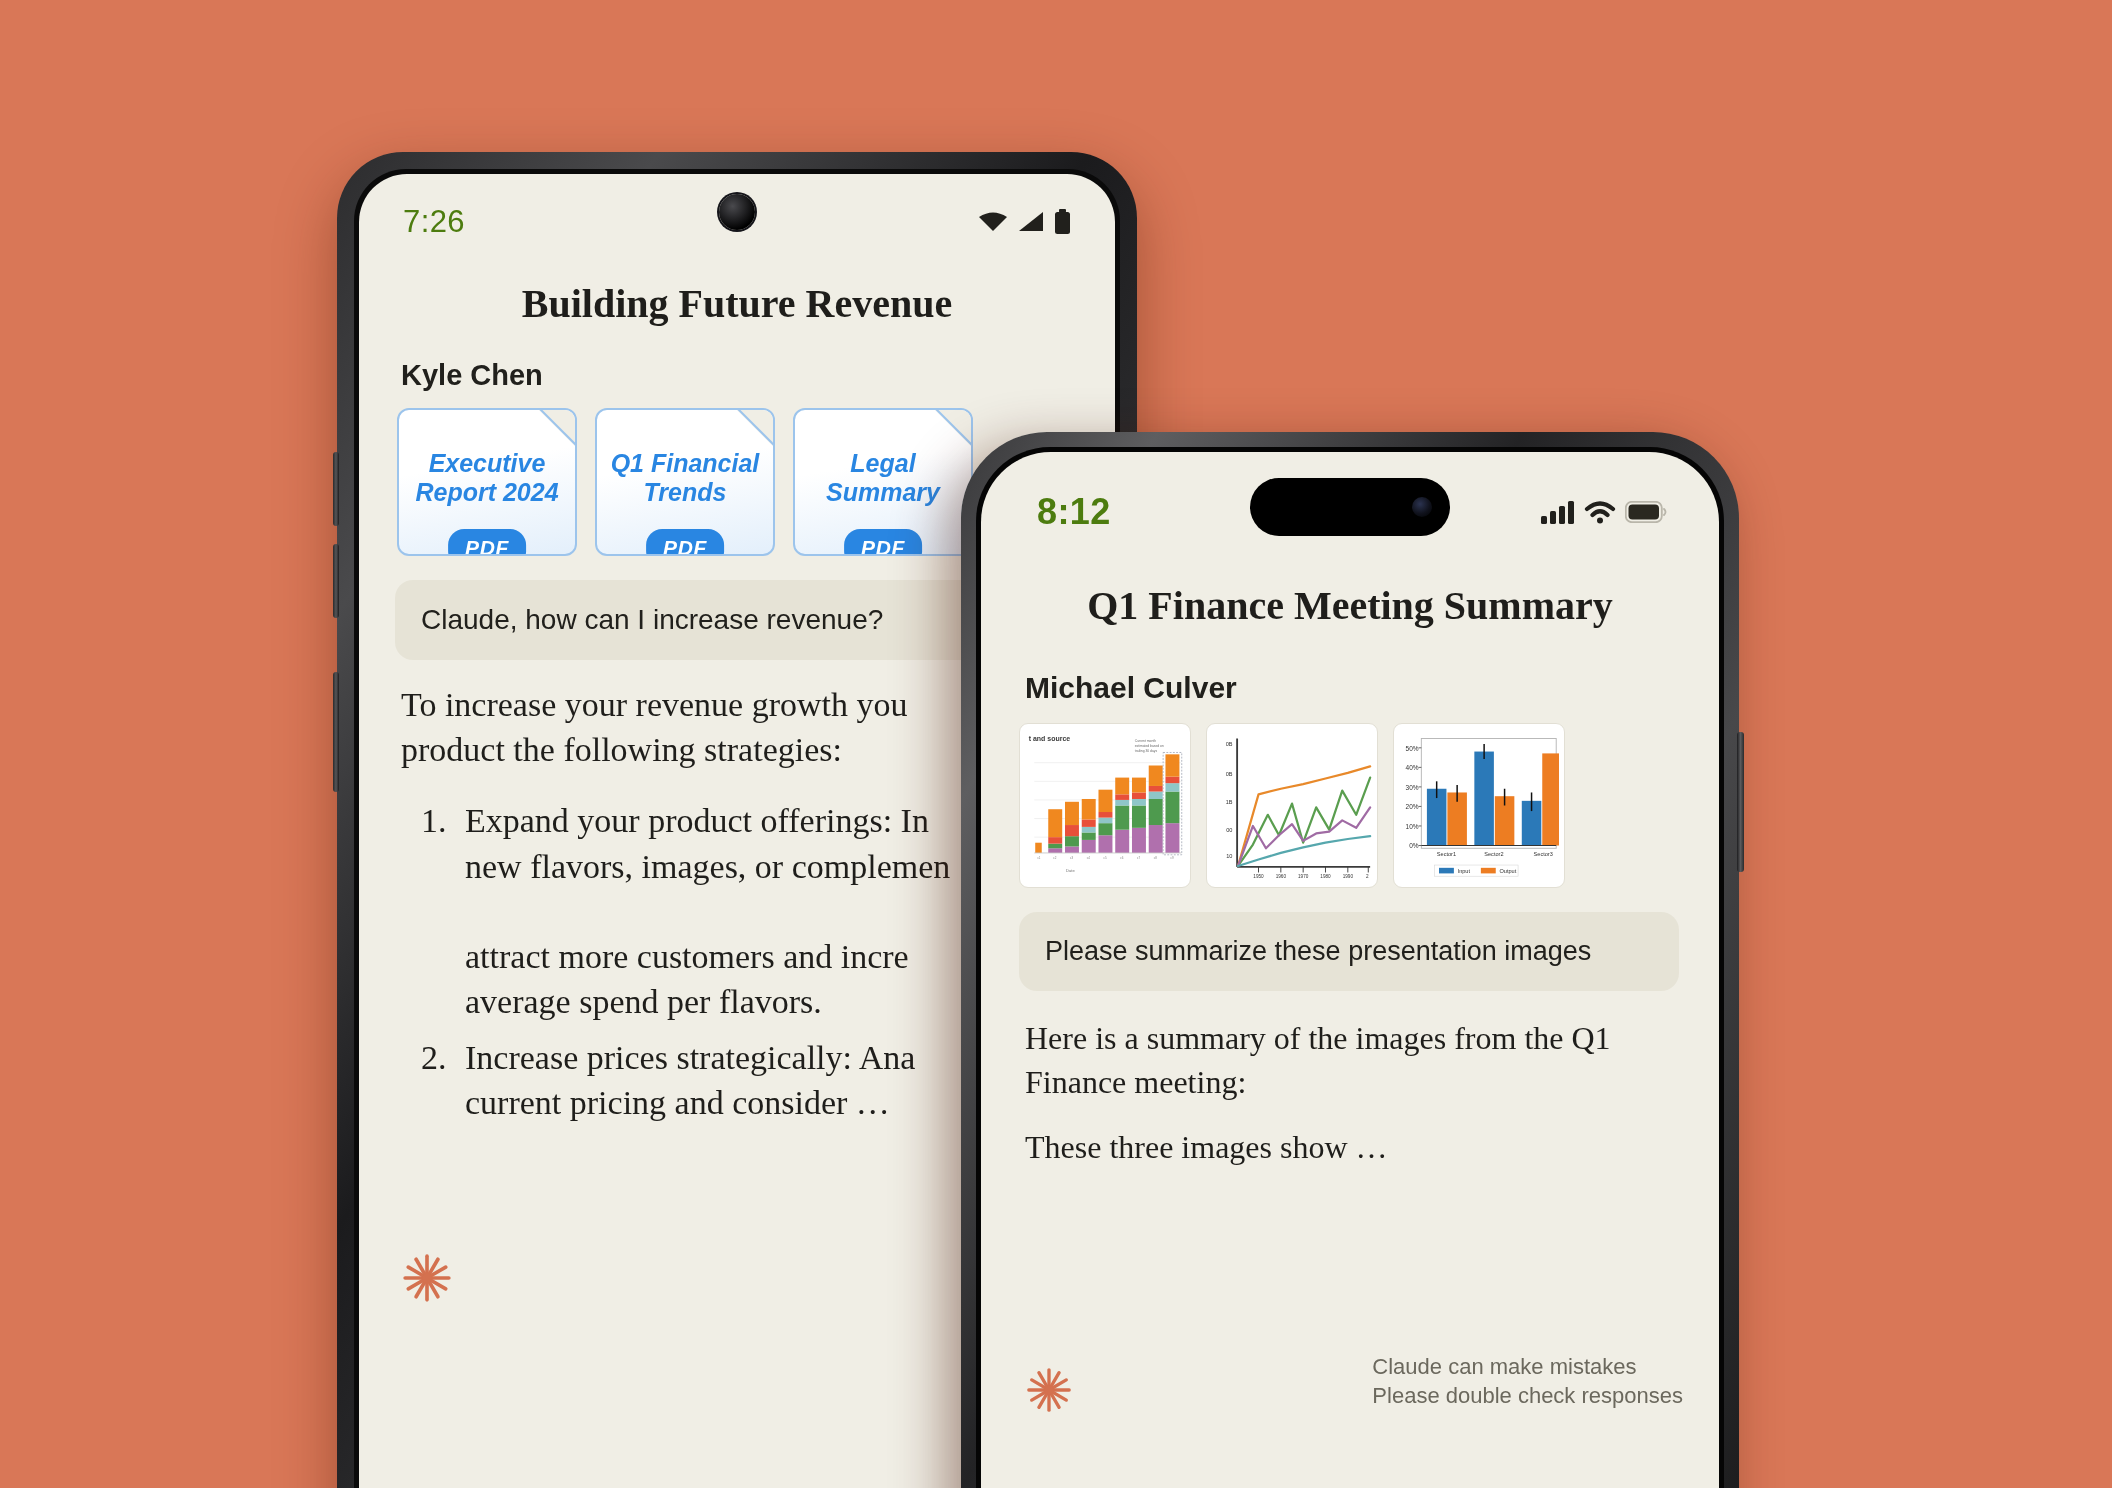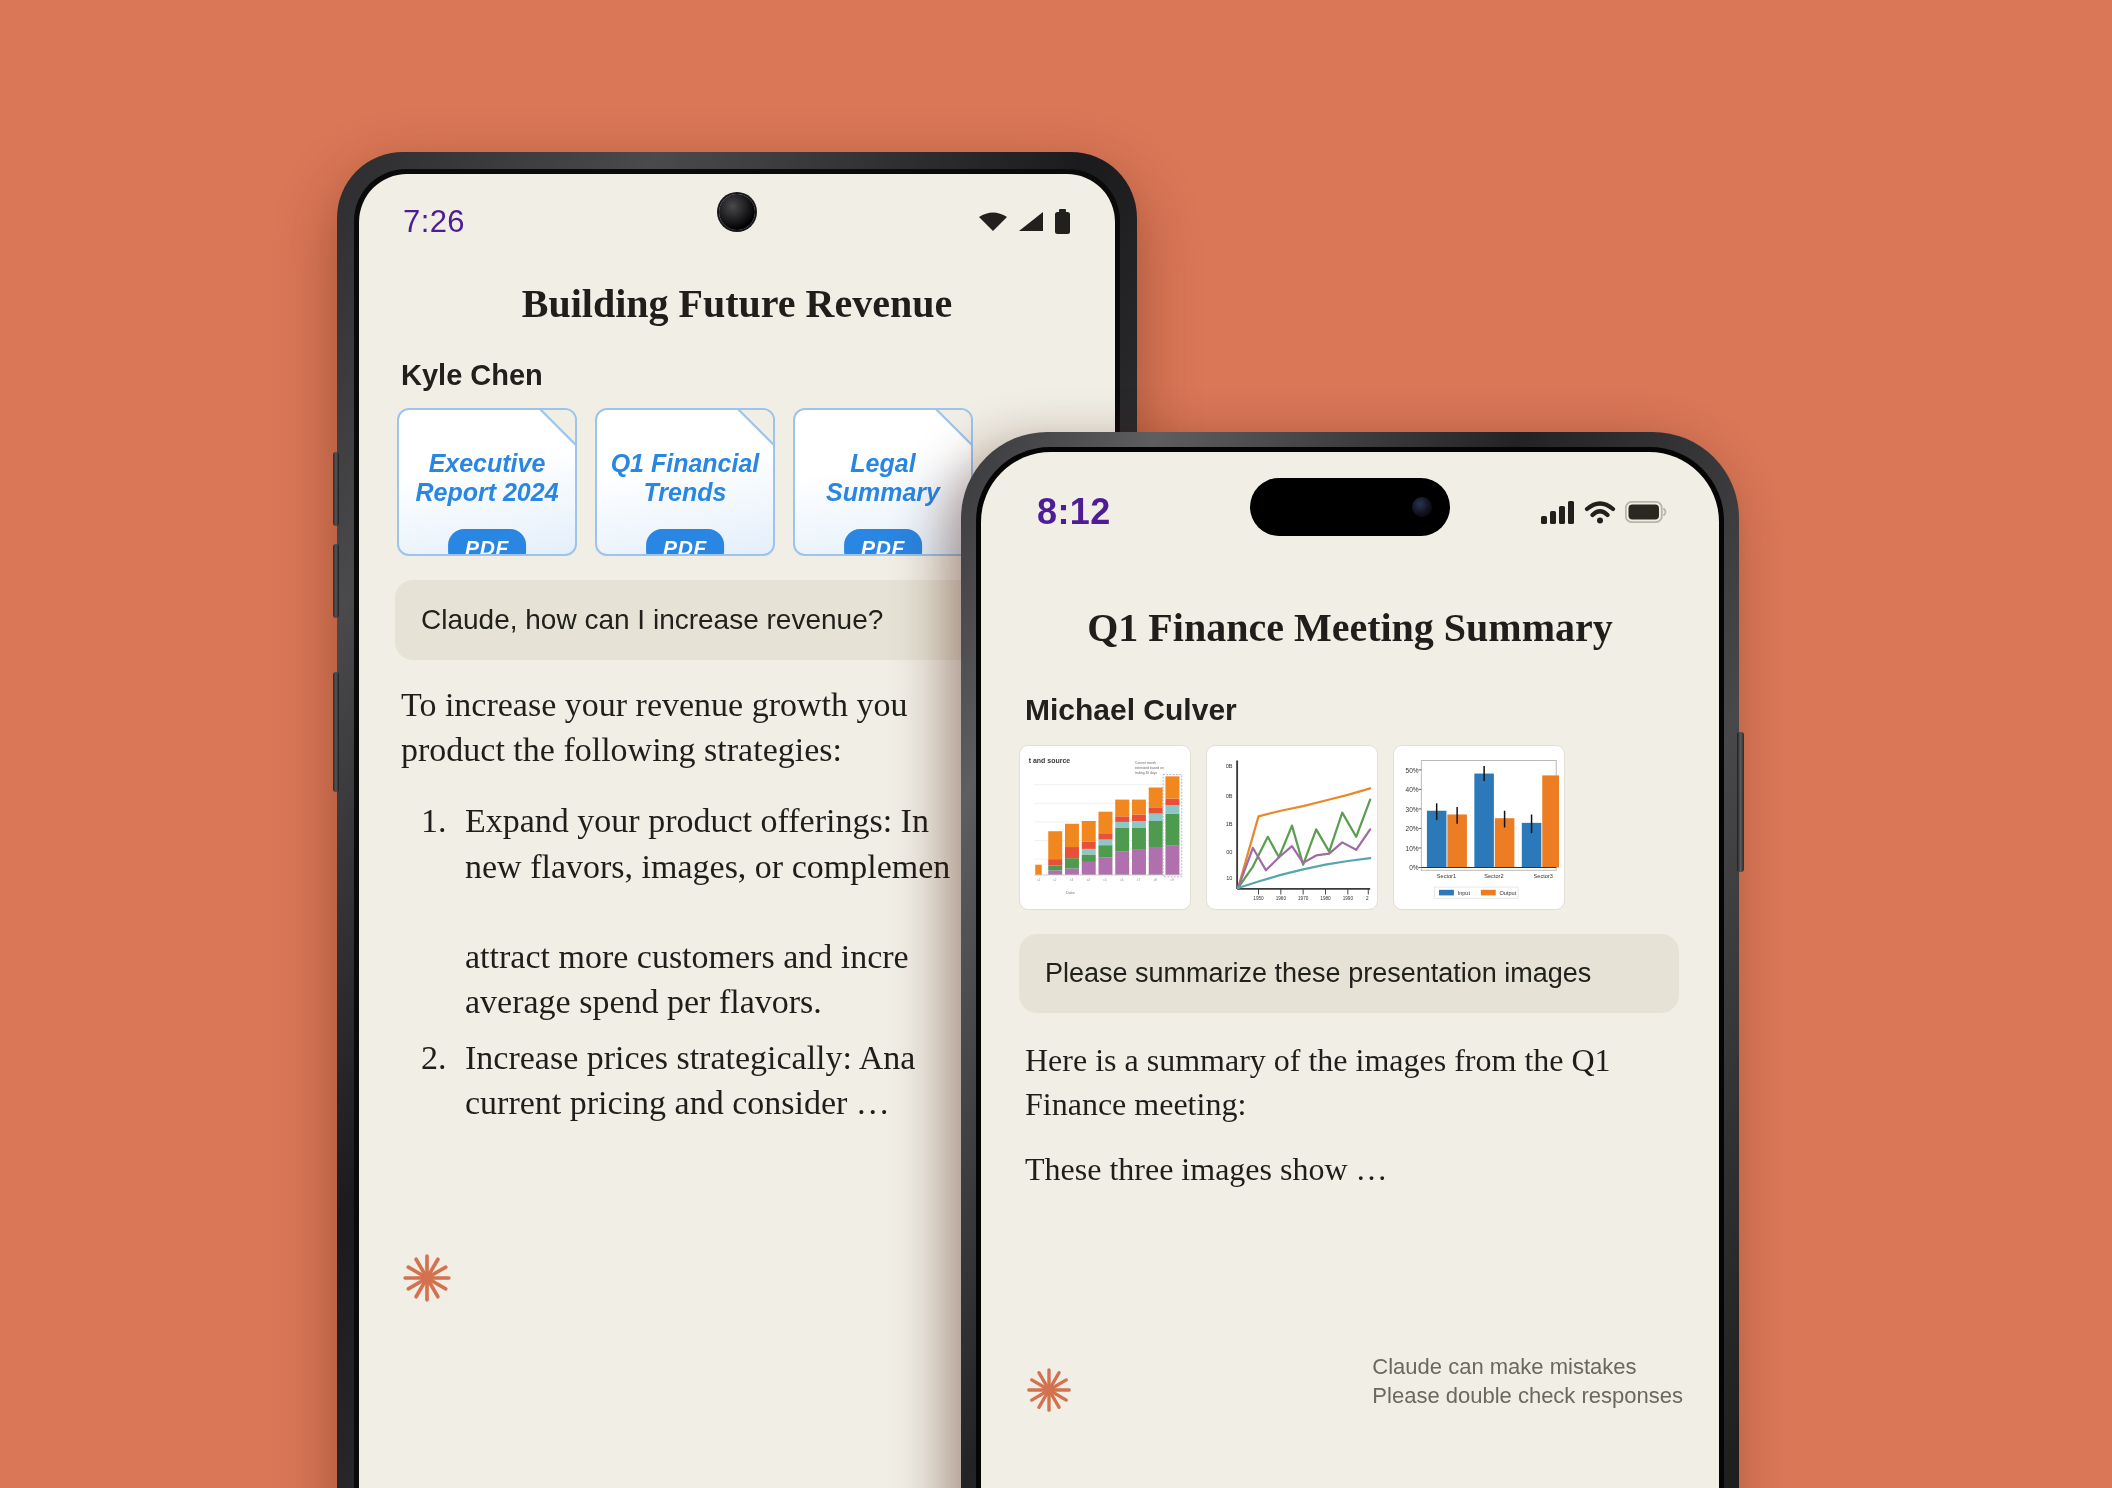--- a/index.html
+++ b/index.html
@@ -69,21 +69,21 @@
                   background: linear-gradient(270deg,#2a2a2c,#5a5a5c,#1d1d1f); border-radius: 3px; }
 
   
   .statusbar {
     position: absolute; top: 0; left: 0; right: 0;
     display: flex; align-items: center; justify-content: space-between;
   }
   #sb-android { height: 76px; padding: 20px 44px 0 44px; }
   #sb-ios     { height: 92px; padding: 28px 52px 0 56px; }
 
-  .clock { font-weight: 500; color: #4c1d95; letter-spacing: 0.4px; }
+  .clock { font-weight: 500; color: #4d7c0f; letter-spacing: 0.4px; }
   #clock-android { font-size: 31px; }
   #clock-ios     { font-size: 36px; font-weight: 600; }
 
   .status-icons { display: flex; align-items: center; gap: 9px; }
 
   
   .punch-hole {
     position: absolute; top: 20px; left: 50%; transform: translateX(-50%);
     width: 36px; height: 36px; border-radius: 50%;
     background: radial-gradient(circle at 38% 34%, #4a4a4e 0%, #1c1c1e 45%, #000 72%);
@@ -105,21 +105,21 @@
   #content-android { top: 76px; padding: 0 28px; }
   #content-ios     { top: 92px; padding: 0 30px; }
 
   .doc-title {
     font-family: "Liberation Serif", serif;
     color: #1f1e1b;
     text-align: center;
     font-weight: 700;
   }
   #title-android { font-size: 40px; margin-top: 30px; }
-  #title-ios     { font-size: 40px; margin-top: 60px; }
+  #title-ios     { font-size: 40px; margin-top: 38px; }
 
   .author {
     font-weight: 700; color: #21201c;
   }
   #author-android { font-size: 29px; margin: 32px 0 0 14px; }
   #author-ios     { font-size: 30px; margin: 42px 0 0 14px; }
 
   
   .file-row { display: flex; gap: 18px; margin-top: 16px; padding-left: 10px; font-style: italic; }
   .file-card {

